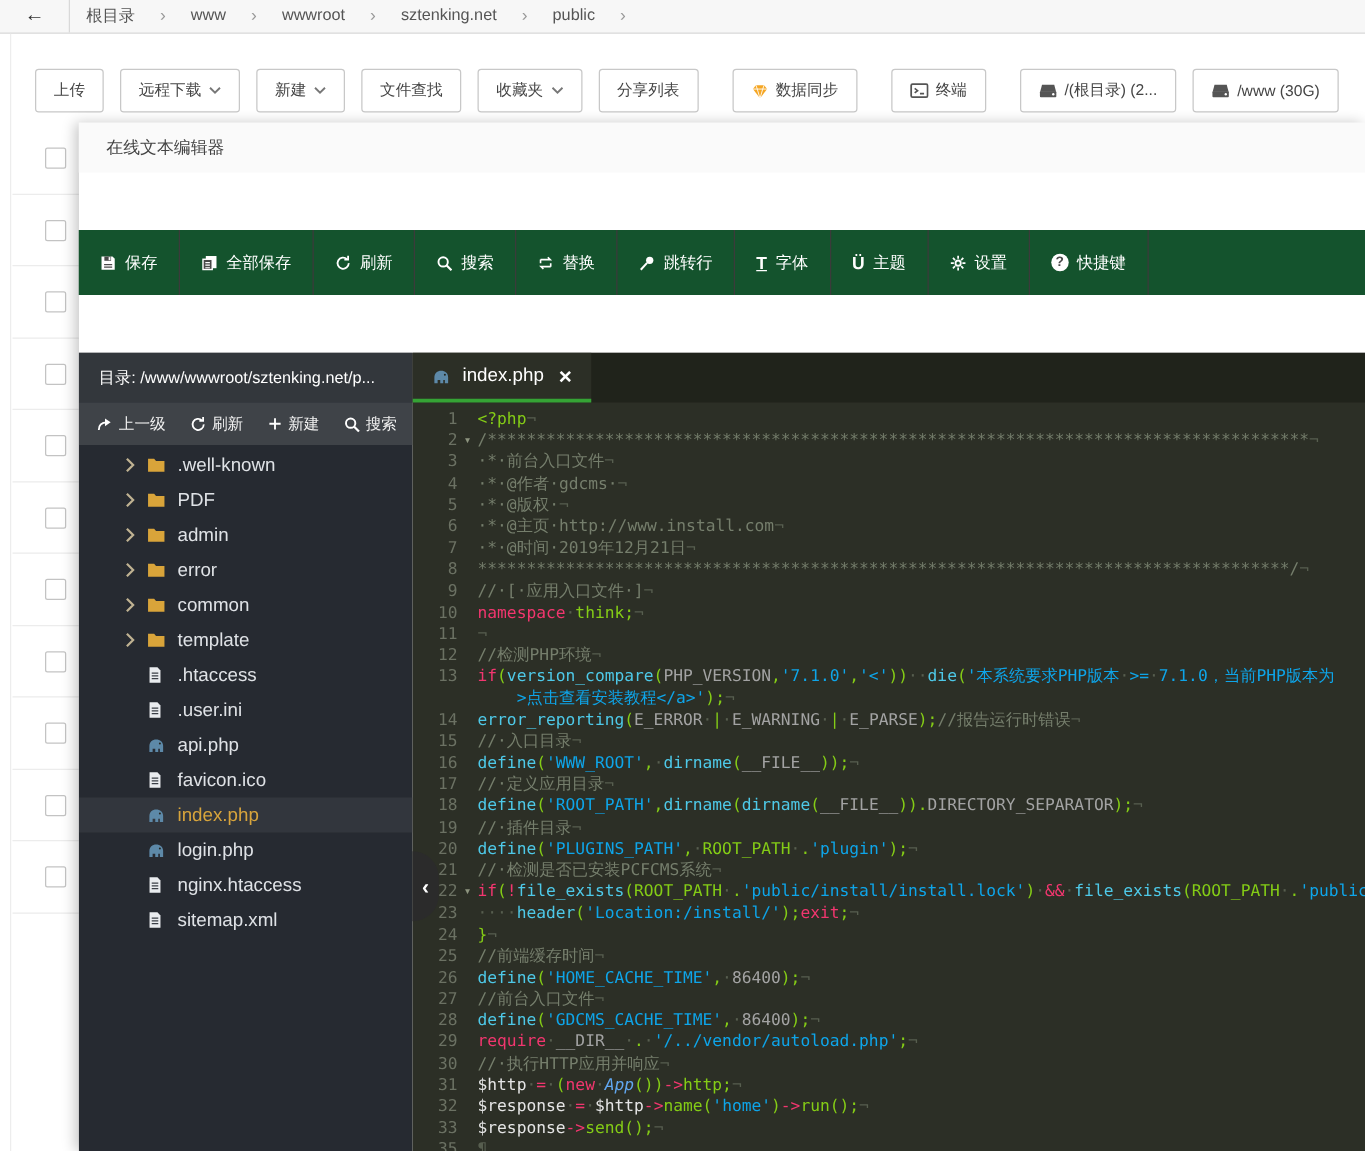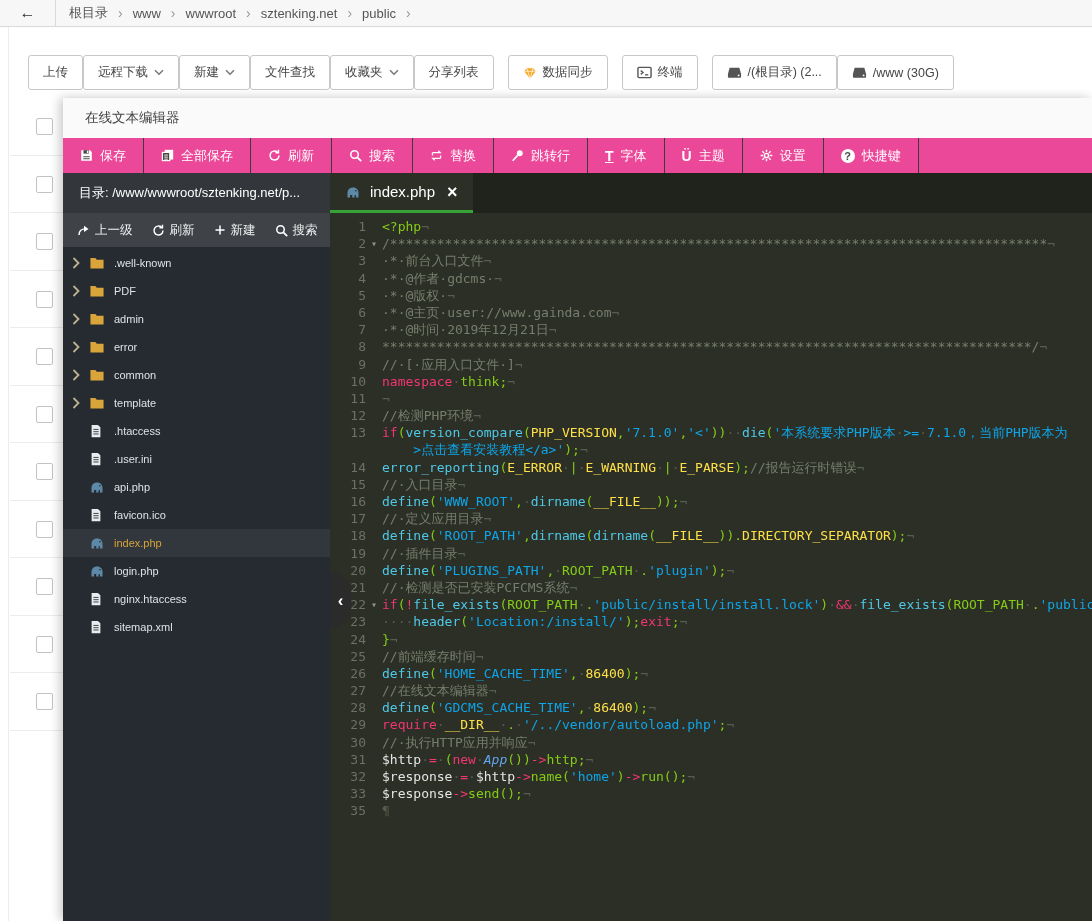--- a/index.html
+++ b/index.html
@@ -4,76 +4,76 @@
 <style>
   html,body{margin:0;padding:0;background:#fff;}
   .page{position:relative;width:1092px;height:921px;overflow:hidden;background:#fff;
         font-family:"Liberation Sans",sans-serif;}
   
   .crumb-bar{position:absolute;left:0;top:0;right:0;height:26px;background:#f7f7f7;
              border-bottom:1px solid #d9d9d9;display:flex;align-items:center;}
   .back-btn{background:none;border:none;width:56px;height:26px;display:flex;align-items:center;
             justify-content:center;cursor:pointer;border-right:1px solid #d9d9d9;}
   .uarrow{font-size:16px;color:#333;font-weight:bold;line-height:1;}
-  .crumbs{display:flex;align-items:center;gap:10px;padding-left:13px;font-size:13px;color:#555;}
+  .crumbs{display:flex;gap:20px;padding-left:13px;font-size:13px;color:#555;}
   .crumb{cursor:pointer;}
   .crumb-sep{color:#999;font-size:14px;}
   .vline{position:absolute;left:8px;top:27px;bottom:0;width:1px;background:#ededed;}
   
-  .toolbar{position:absolute;left:28px;top:55px;display:flex;align-items:center;gap:0;}
+  .toolbar{position:absolute;left:28px;top:55px;display:flex;align-items:center;gap:13px;}
   .tb-btn{display:flex;align-items:center;gap:6px;height:35px;padding:0 14px;background:#fff;
           border:1px solid #c8c8c8;border-radius:3px;font-size:12.5px;color:#454545;cursor:pointer;
           font-family:inherit;white-space:nowrap;}
   .tb-btn.gap{margin-left:14px;}
   .icon{display:inline-flex;align-items:center;justify-content:center;line-height:0;}
   
   .cb-col{position:absolute;left:0;top:98px;width:63px;}
   .cb-row{height:57.5px;display:flex;align-items:center;}
   .cb-row .sep{position:absolute;left:10px;right:0;height:1px;background:#ececec;}
   .cb{width:15px;height:15px;border:1px solid #c3c3c3;border-radius:2px;background:#fff;
       margin-left:36px;cursor:pointer;}
   
   .editor{position:absolute;left:63px;top:98px;right:0;bottom:0;display:flex;flex-direction:column;
-          box-shadow:-3px 0 10px rgba(0,0,0,.22);}
+          box-shadow:-3px 0 10px rgba(0,0,0,.22);gap:46px;}
   .ed-header{height:40px;background:#fafafa;color:#444;font-size:13.5px;line-height:40px;
              padding-left:22px;flex:none;}
-  .ed-toolbar{height:35px;background:#ec4899;display:flex;flex:none;}
+  .ed-toolbar{height:52px;background:#14532d;display:flex;flex:none;}
   .ed-tb-item{display:flex;align-items:center;gap:7px;padding:0 17px;color:#fff;font-size:13px;
               border-right:1px solid #3b3b3b;cursor:pointer;}
   .txticon{color:#fff;font-weight:bold;font-size:14px;line-height:1;}
   .qcircle{display:inline-block;width:14px;height:14px;border-radius:50%;background:#fff;color:#484848;
            font-size:11px;font-weight:bold;text-align:center;line-height:14px;}
   .ed-body{flex:1;display:flex;position:relative;overflow:hidden;}
   
   .sidebar{width:267px;flex:none;background:#262a31;display:flex;flex-direction:column;overflow:hidden;}
   .dirbar{height:40px;flex:none;background:#33373c;color:#fff;font-size:13px;line-height:40px;
           padding-left:16px;white-space:nowrap;overflow:hidden;}
   .actions{height:34px;flex:none;background:#3f4348;display:flex;align-items:center;gap:19px;
            padding-left:14px;}
   .action{display:flex;align-items:center;gap:5px;color:#f0f0f0;font-size:12.5px;cursor:pointer;}
   .tree{flex:1;overflow:hidden;padding-top:2px;}
-  .tree-item{height:28px;display:flex;align-items:center;padding-left:9px;color:#dfe2e6;
-             font-size:11px;cursor:pointer;}
+  .tree-item{height:28px;display:flex;align-items:center;padding-left:37px;color:#dfe2e6;
+             font-size:15px;cursor:pointer;}
   .tree-item .chev{width:17px;flex:none;display:flex;align-items:center;}
   .tree-item .ticon{width:16px;flex:none;margin-right:9px;display:flex;align-items:center;}
   .tree-item.sel{background:#32363d;color:#d7a43c;}
   
   .codearea{flex:1;background:#2c2f26;display:flex;flex-direction:column;overflow:hidden;}
   .tabbar{height:40px;flex:none;background:#20231b;display:flex;}
   .tab{display:flex;align-items:center;gap:9px;padding:0 15px;background:#2c2f26;
        border-bottom:3px solid #35a335;color:#fff;font-size:15px;cursor:pointer;}
   .tab .close{font-size:18px;font-weight:bold;line-height:1;margin-left:3px;cursor:pointer;}
   .code{flex:1;overflow:hidden;padding-top:5px;}
   .code-row{display:flex;height:17.2px;line-height:17.3px;white-space:pre;
             font-family:"DejaVu Sans Mono",monospace;font-size:13px;}
   .ln{width:36px;flex:none;text-align:right;color:#6b7163;}
   .fold{width:16px;flex:none;text-align:center;color:#8d947f;font-size:10px;}
   .code-text{flex:1;overflow:hidden;}
   .tk-w{color:#84cc16}.tk-c{color:#757e6c}.tk-k{color:#f2366f}.tk-f{color:#4ec9e8}
-  .tk-s{color:#0ea5e9}.tk-n{color:#fde047}.tk-v{color:#e5e5e5}
+  .tk-s{color:#0ea5e9}.tk-n{color:#a3a3a3}.tk-v{color:#e5e5e5}
   .tk-cl{color:#61a7f0;font-style:italic}.tk-d{color:#575e4f}
   
   .collapse{position:absolute;left:267px;top:399px;width:21px;height:56px;background:#2b2b2b;
             border-radius:0 28px 28px 0;display:flex;align-items:center;justify-content:center;
             color:#fff;cursor:pointer;}
   .collapse span{font-size:17px;font-weight:bold;line-height:1;}
 </style>
 </head>
 <body>
 
@@ -561,21 +561,21 @@
             <span>index.php</span>
             <span class="close">×</span>
           </div>
         </div>
         <div class="code" id="code">
             <div class="code-row"><span class="ln">1</span><span class="fold"></span><span class="code-text"><span class="tk-w">&lt;?php</span><span class="tk-d">¬</span></span></div>
             <div class="code-row"><span class="ln">2</span><span class="fold">▾</span><span class="code-text"><span class="tk-c">/************************************************************************************</span><span class="tk-d">¬</span></span></div>
             <div class="code-row"><span class="ln">3</span><span class="fold"></span><span class="code-text"><span class="tk-c">·*·前台入口文件</span><span class="tk-d">¬</span></span></div>
             <div class="code-row"><span class="ln">4</span><span class="fold"></span><span class="code-text"><span class="tk-c">·*·@作者·gdcms·</span><span class="tk-d">¬</span></span></div>
             <div class="code-row"><span class="ln">5</span><span class="fold"></span><span class="code-text"><span class="tk-c">·*·@版权·</span><span class="tk-d">¬</span></span></div>
-            <div class="code-row"><span class="ln">6</span><span class="fold"></span><span class="code-text"><span class="tk-c">·*·@主页·user://www.gainda.com</span><span class="tk-d">¬</span></span></div>
+            <div class="code-row"><span class="ln">6</span><span class="fold"></span><span class="code-text"><span class="tk-c">·*·@主页·http://www.install.com</span><span class="tk-d">¬</span></span></div>
             <div class="code-row"><span class="ln">7</span><span class="fold"></span><span class="code-text"><span class="tk-c">·*·@时间·2019年12月21日</span><span class="tk-d">¬</span></span></div>
             <div class="code-row"><span class="ln">8</span><span class="fold"></span><span class="code-text"><span class="tk-c">***********************************************************************************/</span><span class="tk-d">¬</span></span></div>
             <div class="code-row"><span class="ln">9</span><span class="fold"></span><span class="code-text"><span class="tk-c">//·[·应用入口文件·]</span><span class="tk-d">¬</span></span></div>
             <div class="code-row"><span class="ln">10</span><span class="fold"></span><span class="code-text"><span class="tk-k">namespace</span><span class="tk-d">·</span><span class="tk-w">think;</span><span class="tk-d">¬</span></span></div>
             <div class="code-row"><span class="ln">11</span><span class="fold"></span><span class="code-text"><span class="tk-d">¬</span></span></div>
             <div class="code-row"><span class="ln">12</span><span class="fold"></span><span class="code-text"><span class="tk-c">//检测PHP环境</span><span class="tk-d">¬</span></span></div>
             <div class="code-row"><span class="ln">13</span><span class="fold"></span><span class="code-text"><span class="tk-k">if</span><span class="tk-w">(</span><span class="tk-f">version_compare</span><span class="tk-w">(</span><span class="tk-n">PHP_VERSION</span><span class="tk-w">,</span><span class="tk-s">'7.1.0'</span><span class="tk-w">,</span><span class="tk-s">'&lt;'</span><span class="tk-w">))</span><span class="tk-d">··</span><span class="tk-f">die</span><span class="tk-w">(</span><span class="tk-s">'本系统要求PHP版本</span><span class="tk-d">·</span><span class="tk-s">&gt;=</span><span class="tk-d">·</span><span class="tk-s">7.1.0，当前PHP版本为</span></span></div>
             <div class="code-row"><span class="ln"></span><span class="fold"></span><span class="code-text"><span class="tk-w">    </span><span class="tk-s">&gt;点击查看安装教程&lt;/a&gt;'</span><span class="tk-w">);</span><span class="tk-d">¬</span></span></div>
             <div class="code-row"><span class="ln">14</span><span class="fold"></span><span class="code-text"><span class="tk-f">error_reporting</span><span class="tk-w">(</span><span class="tk-n">E_ERROR</span><span class="tk-d">·</span><span class="tk-w">|</span><span class="tk-d">·</span><span class="tk-n">E_WARNING</span><span class="tk-d">·</span><span class="tk-w">|</span><span class="tk-d">·</span><span class="tk-n">E_PARSE</span><span class="tk-w">);</span><span class="tk-c">//报告运行时错误</span><span class="tk-d">¬</span></span></div>
             <div class="code-row"><span class="ln">15</span><span class="fold"></span><span class="code-text"><span class="tk-c">//·入口目录</span><span class="tk-d">¬</span></span></div>
@@ -583,21 +583,21 @@
             <div class="code-row"><span class="ln">17</span><span class="fold"></span><span class="code-text"><span class="tk-c">//·定义应用目录</span><span class="tk-d">¬</span></span></div>
             <div class="code-row"><span class="ln">18</span><span class="fold"></span><span class="code-text"><span class="tk-f">define</span><span class="tk-w">(</span><span class="tk-s">'ROOT_PATH'</span><span class="tk-w">,</span><span class="tk-f">dirname</span><span class="tk-w">(</span><span class="tk-f">dirname</span><span class="tk-w">(</span><span class="tk-n">__FILE__</span><span class="tk-w">)).</span><span class="tk-n">DIRECTORY_SEPARATOR</span><span class="tk-w">);</span><span class="tk-d">¬</span></span></div>
             <div class="code-row"><span class="ln">19</span><span class="fold"></span><span class="code-text"><span class="tk-c">//·插件目录</span><span class="tk-d">¬</span></span></div>
             <div class="code-row"><span class="ln">20</span><span class="fold"></span><span class="code-text"><span class="tk-f">define</span><span class="tk-w">(</span><span class="tk-s">'PLUGINS_PATH'</span><span class="tk-w">,</span><span class="tk-d">·</span><span class="tk-w">ROOT_PATH</span><span class="tk-d">·</span><span class="tk-w">.</span><span class="tk-s">'plugin'</span><span class="tk-w">);</span><span class="tk-d">¬</span></span></div>
             <div class="code-row"><span class="ln">21</span><span class="fold"></span><span class="code-text"><span class="tk-c">//·检测是否已安装PCFCMS系统</span><span class="tk-d">¬</span></span></div>
             <div class="code-row"><span class="ln">22</span><span class="fold">▾</span><span class="code-text"><span class="tk-k">if</span><span class="tk-w">(</span><span class="tk-k">!</span><span class="tk-f">file_exists</span><span class="tk-w">(</span><span class="tk-w">ROOT_PATH</span><span class="tk-d">·</span><span class="tk-w">.</span><span class="tk-s">'public/install/install.lock'</span><span class="tk-w">)</span><span class="tk-d">·</span><span class="tk-k">&amp;&amp;</span><span class="tk-d">·</span><span class="tk-f">file_exists</span><span class="tk-w">(</span><span class="tk-w">ROOT_PATH</span><span class="tk-d">·</span><span class="tk-w">.</span><span class="tk-s">'public/i</span></span></div>
             <div class="code-row"><span class="ln">23</span><span class="fold"></span><span class="code-text"><span class="tk-d">····</span><span class="tk-f">header</span><span class="tk-w">(</span><span class="tk-s">'Location:/install/'</span><span class="tk-w">);</span><span class="tk-k">exit</span><span class="tk-w">;</span><span class="tk-d">¬</span></span></div>
             <div class="code-row"><span class="ln">24</span><span class="fold"></span><span class="code-text"><span class="tk-w">}</span><span class="tk-d">¬</span></span></div>
             <div class="code-row"><span class="ln">25</span><span class="fold"></span><span class="code-text"><span class="tk-c">//前端缓存时间</span><span class="tk-d">¬</span></span></div>
             <div class="code-row"><span class="ln">26</span><span class="fold"></span><span class="code-text"><span class="tk-f">define</span><span class="tk-w">(</span><span class="tk-s">'HOME_CACHE_TIME'</span><span class="tk-w">,</span><span class="tk-d">·</span><span class="tk-n">86400</span><span class="tk-w">);</span><span class="tk-d">¬</span></span></div>
-            <div class="code-row"><span class="ln">27</span><span class="fold"></span><span class="code-text"><span class="tk-c">//在线文本编辑器</span><span class="tk-d">¬</span></span></div>
+            <div class="code-row"><span class="ln">27</span><span class="fold"></span><span class="code-text"><span class="tk-c">//前台入口文件</span><span class="tk-d">¬</span></span></div>
             <div class="code-row"><span class="ln">28</span><span class="fold"></span><span class="code-text"><span class="tk-f">define</span><span class="tk-w">(</span><span class="tk-s">'GDCMS_CACHE_TIME'</span><span class="tk-w">,</span><span class="tk-d">·</span><span class="tk-n">86400</span><span class="tk-w">);</span><span class="tk-d">¬</span></span></div>
             <div class="code-row"><span class="ln">29</span><span class="fold"></span><span class="code-text"><span class="tk-k">require</span><span class="tk-d">·</span><span class="tk-n">__DIR__</span><span class="tk-d">·</span><span class="tk-w">.</span><span class="tk-d">·</span><span class="tk-s">'/../vendor/autoload.php'</span><span class="tk-w">;</span><span class="tk-d">¬</span></span></div>
             <div class="code-row"><span class="ln">30</span><span class="fold"></span><span class="code-text"><span class="tk-c">//·执行HTTP应用并响应</span><span class="tk-d">¬</span></span></div>
             <div class="code-row"><span class="ln">31</span><span class="fold"></span><span class="code-text"><span class="tk-v">$http</span><span class="tk-d">·</span><span class="tk-k">=</span><span class="tk-d">·</span><span class="tk-w">(</span><span class="tk-k">new</span><span class="tk-d">·</span><span class="tk-cl">App</span><span class="tk-w">())</span><span class="tk-k">-&gt;</span><span class="tk-w">http;</span><span class="tk-d">¬</span></span></div>
             <div class="code-row"><span class="ln">32</span><span class="fold"></span><span class="code-text"><span class="tk-v">$response</span><span class="tk-d">·</span><span class="tk-k">=</span><span class="tk-d">·</span><span class="tk-v">$http</span><span class="tk-k">-&gt;</span><span class="tk-w">name(</span><span class="tk-s">'home'</span><span class="tk-w">)</span><span class="tk-k">-&gt;</span><span class="tk-w">run();</span><span class="tk-d">¬</span></span></div>
             <div class="code-row"><span class="ln">33</span><span class="fold"></span><span class="code-text"><span class="tk-v">$response</span><span class="tk-k">-&gt;</span><span class="tk-w">send();</span><span class="tk-d">¬</span></span></div>
             <div class="code-row"><span class="ln">35</span><span class="fold"></span><span class="code-text"><span class="tk-d">¶</span></span></div>
           </div>
       </div>
       <div class="collapse">

